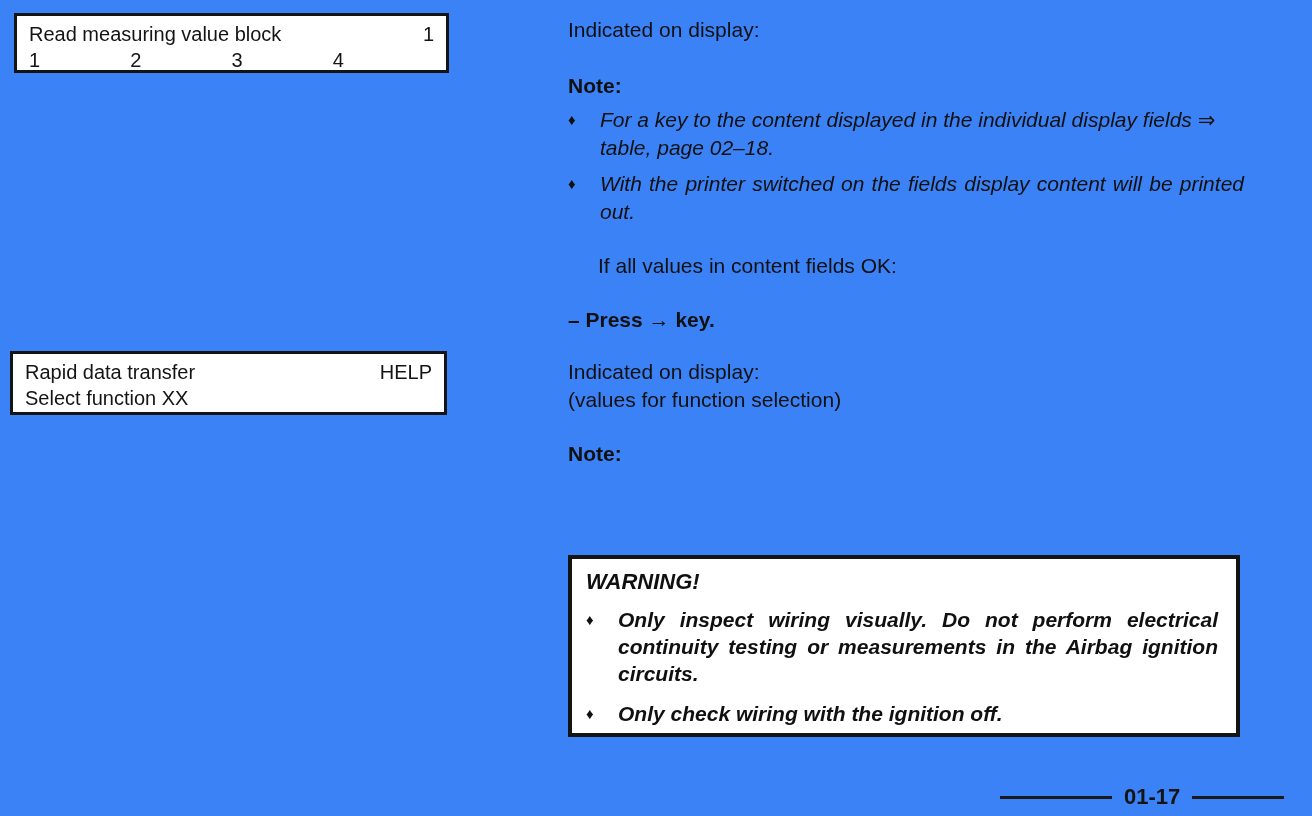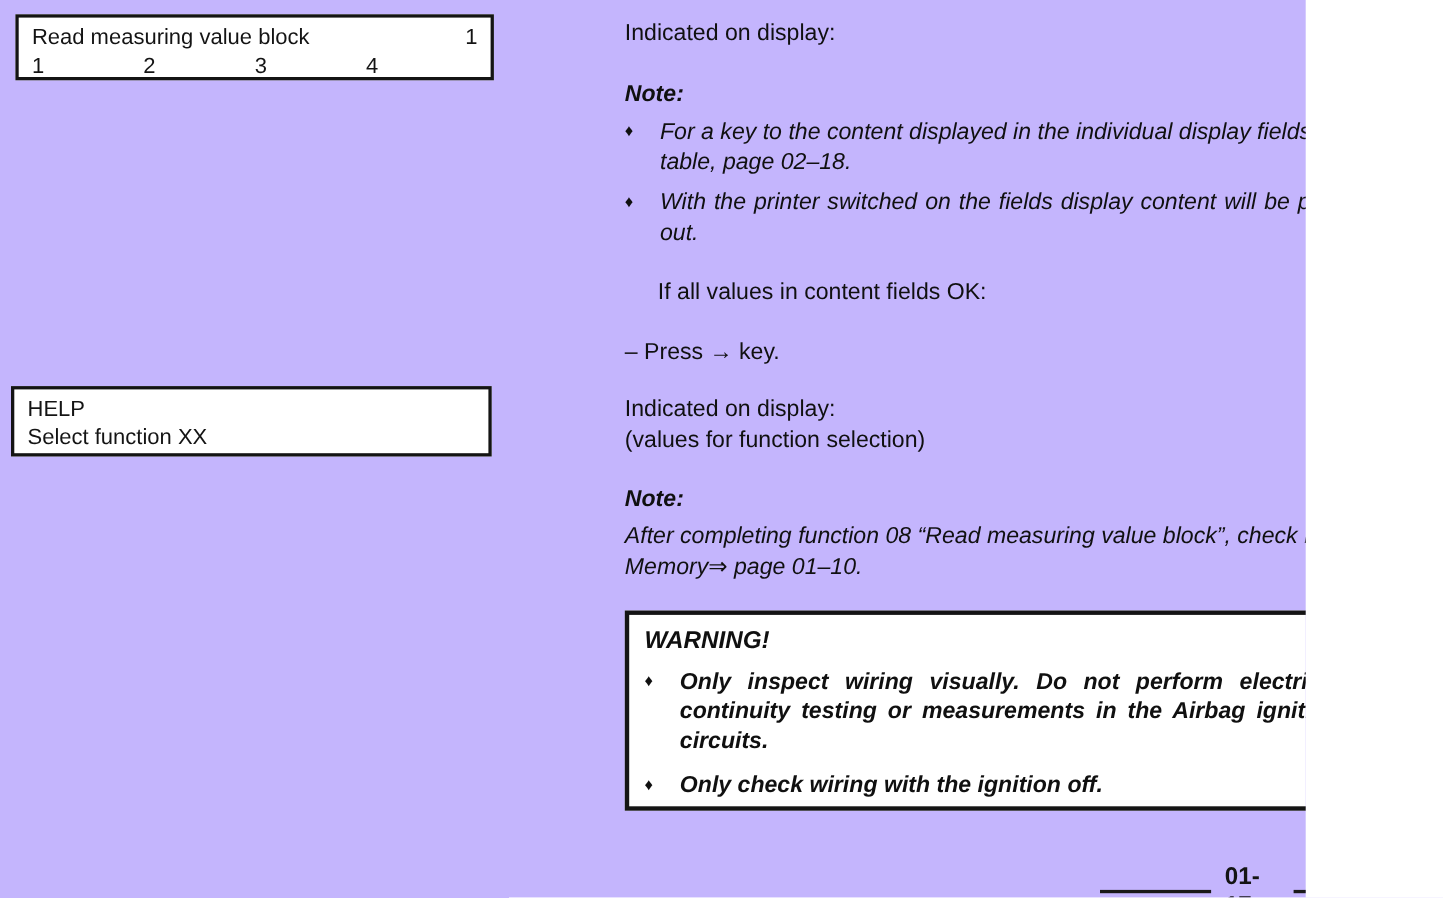--- a/index.html
+++ b/index.html
@@ -4,22 +4,22 @@
 <style>
   * { margin: 0; padding: 0; box-sizing: border-box; }
   html, body { background: #ffffff; }
   body {
     width: 1312px; height: 816px;
     font-family: "Liberation Sans", "DejaVu Sans", sans-serif;
     color: #101010;
   }
   .page {
     position: relative;
-    width: 1187px; height: 816px;
-    background: #c4b5fd;
+    width: 1312px; height: 816px;
+    background: #3b82f6;
     overflow: hidden;
   }
 
   
   .display-box {
     position: absolute;
     border: 3px solid #141414;
     background: #fff;
     font-size: 20px;
     line-height: 26px;
@@ -27,21 +27,21 @@
     padding: 5px 12px 4px 12px;
   }
   .box1 { left: 14px; top: 13px; width: 435px; height: 60px; }
   .box2 { left: 10px; top: 351px; width: 437px; height: 64px; }
   .box-row { display: flex; justify-content: space-between; align-items: baseline; }
   .box-fields { display: flex; }
   .box-fields span { width: 108px; }
 
   
   .rc { position: absolute; left: 568px; width: 676px; font-size: 21px; line-height: 28px; }
-  .note-label { font-weight: bold; font-style: italic; }
+  .note-label { font-weight: bold; }
   .italic { font-style: italic; }
 
   .bullet-row { display: flex; }
   .bullet-glyph {
     width: 32px; flex: 0 0 32px;
     font-size: 15px; line-height: 28px;
     font-style: normal;
   }
   .bullet-text { flex: 1; }
   .just { text-align: justify; }
@@ -93,20 +93,21 @@
     <div class="box-fields">
       <span>1</span>
       <span>2</span>
       <span>3</span>
       <span>4</span>
     </div>
   </div>
 
   <div class="display-box box2">
     <div class="box-row">
+      <span>Rapid data transfer</span>
       <span>HELP</span>
     </div>
     <div>Select function XX</div>
   </div>
 
   <div class="rc" style="top:16px;">Indicated on display:</div>
 
   <div class="rc note-label" style="top:72px;">Note:</div>
 
   <div class="rc bullet-row" style="top:106px; width:668px;">
@@ -114,30 +115,29 @@
     <span class="bullet-text italic">For a key to the content displayed in the individual display fields ⇒ table, page 02–18.</span>
   </div>
 
   <div class="rc bullet-row" style="top:170px; width:676px;">
     <span class="bullet-glyph">♦</span>
     <span class="bullet-text italic just">With the printer switched on the fields display content will be printed out.</span>
   </div>
 
   <div class="rc" style="top:252px; padding-left:30px;">If all values in content fields OK:</div>
 
-  <div class="rc" style="top:306px;">– Press → key.</div>
+  <div class="rc" style="top:306px;font-weight:bold;">– Press → key.</div>
 
   <div class="rc" style="top:358px;">
     <div>Indicated on display:</div>
     <div>(values for function selection)</div>
   </div>
 
   <div class="rc note-label" style="top:440px;">Note:</div>
 
-  <div class="rc italic" style="top:474px; width:676px;">After completing function 08 “Read measuring value block”, check DTC Memory⇒ page 01–10.</div>
 
   <div class="warning-box">
     <div class="warning-title">WARNING!</div>
     <div class="warning-bullet">
       <span class="bullet-glyph">♦</span>
       <span class="bullet-text just" style="max-width:600px;">Only inspect wiring visually. Do not perform electrical continuity testing or measurements in the Airbag ignition circuits.</span>
     </div>
     <div class="warning-bullet">
       <span class="bullet-glyph">♦</span>
       <span class="bullet-text">Only check wiring with the ignition off.</span>

